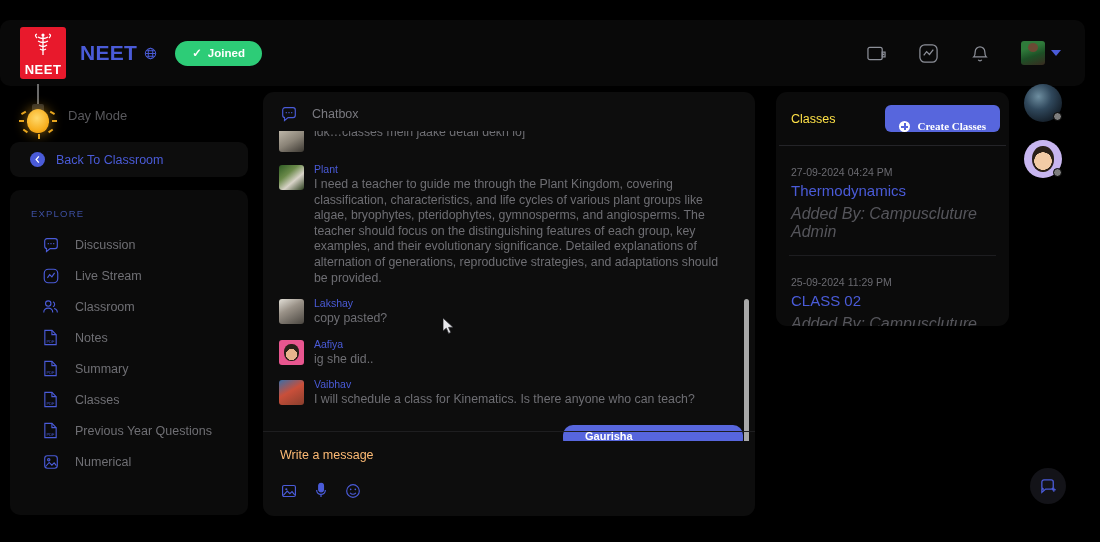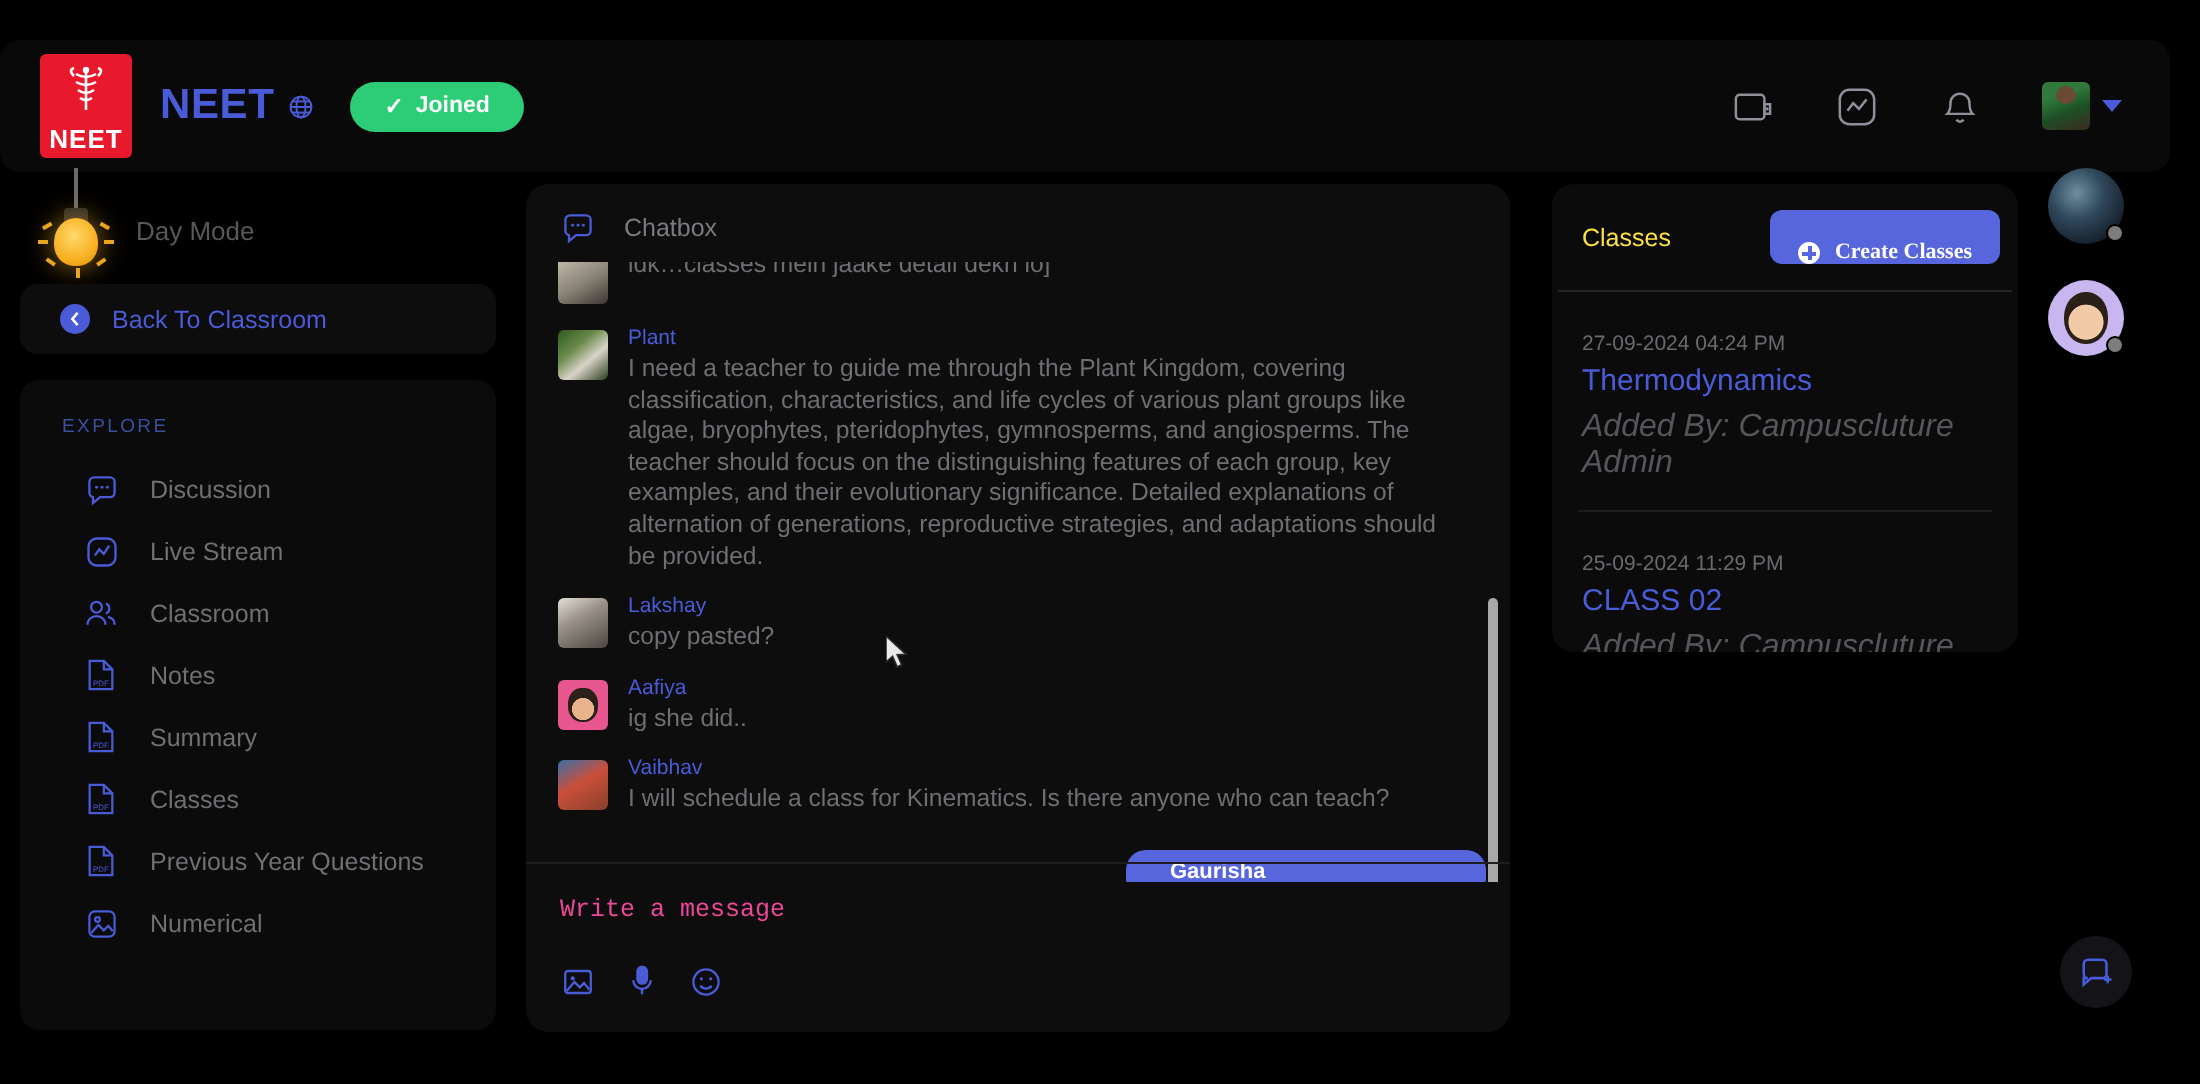--- a/index.html
+++ b/index.html
@@ -84,21 +84,21 @@
   .mname{ color:#4a5bd8; font-size:10.5px; margin-bottom:2px;}
   .mtext{ color:#6e6e73; font-size:12.3px; line-height:15.6px; }
   .bubble-peek{
     position:absolute; left:300px; bottom:-8px; width:180px; height:24px;
     background:#5766dd; border-radius:10px; color:#fff; font-size:11px; font-weight:bold;
     padding:5px 0 0 22px; overflow:hidden;
   }
   .sbar{ position:absolute; right:6px; top:168px; width:5px;height:152px;background:#a8a8a8;border-radius:3px;}
   .chat-div{position:absolute;left:0;bottom:84px;width:100%;height:1px;background:#1e1e20;}
   .composer{ position:absolute;left:0;bottom:0;width:100%;height:84px;padding:16px 0 0 17px;}
-  .composer .ph{ color:#ec4899;font-size:12.5px;font-family:Liberation Mono, monospace;}
+  .composer .ph{ color:#fdba74;font-size:12.5px;}
   .comp-icons{ display:flex; gap:15px; margin-top:20px;}
   .cicon{width:17px;height:17px;display:flex;align-items:center;justify-content:center;}
 
   
   .classes{ position:absolute; left:776px; top:92px; width:233px; height:234px;
             background:#0b0b0b; border-radius:11px; overflow:hidden;}
   .cls-hd{ height:53px; display:flex;align-items:center;padding:0 9px 0 15px;}
   .cls-hd .t{ color:#fde047;font-size:12.5px;}
   .btn-create{ margin-left:auto; background:#5766dd;color:#fff;font-size:11px;font-weight:bold;
       height:27px;border-radius:6px;padding:0 14px;display:flex;align-items:flex-end;gap:7px;font-family:Liberation Serif, serif;}

